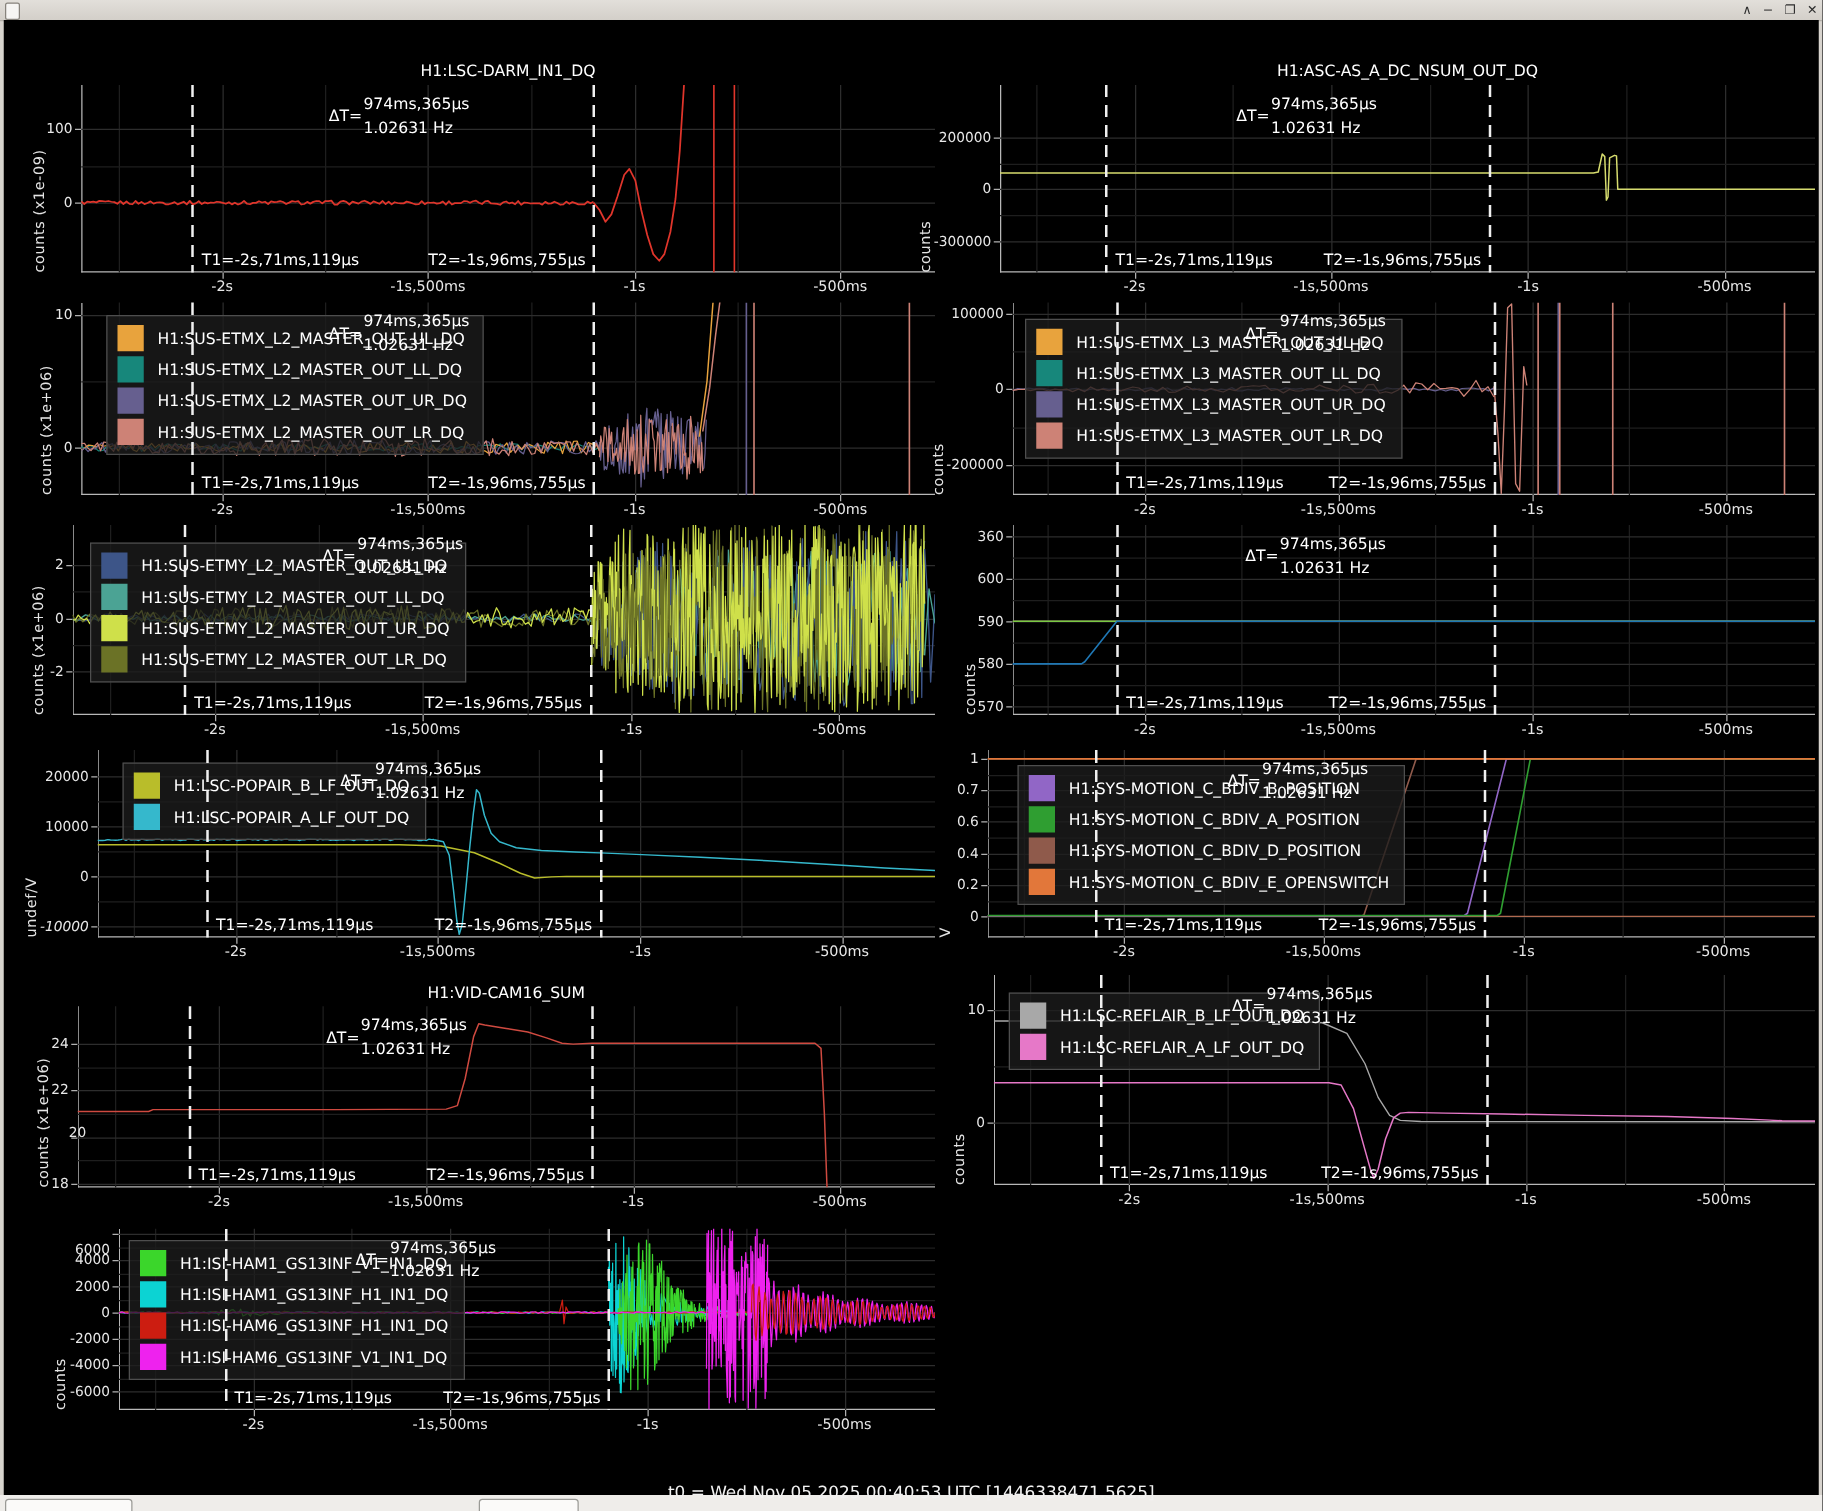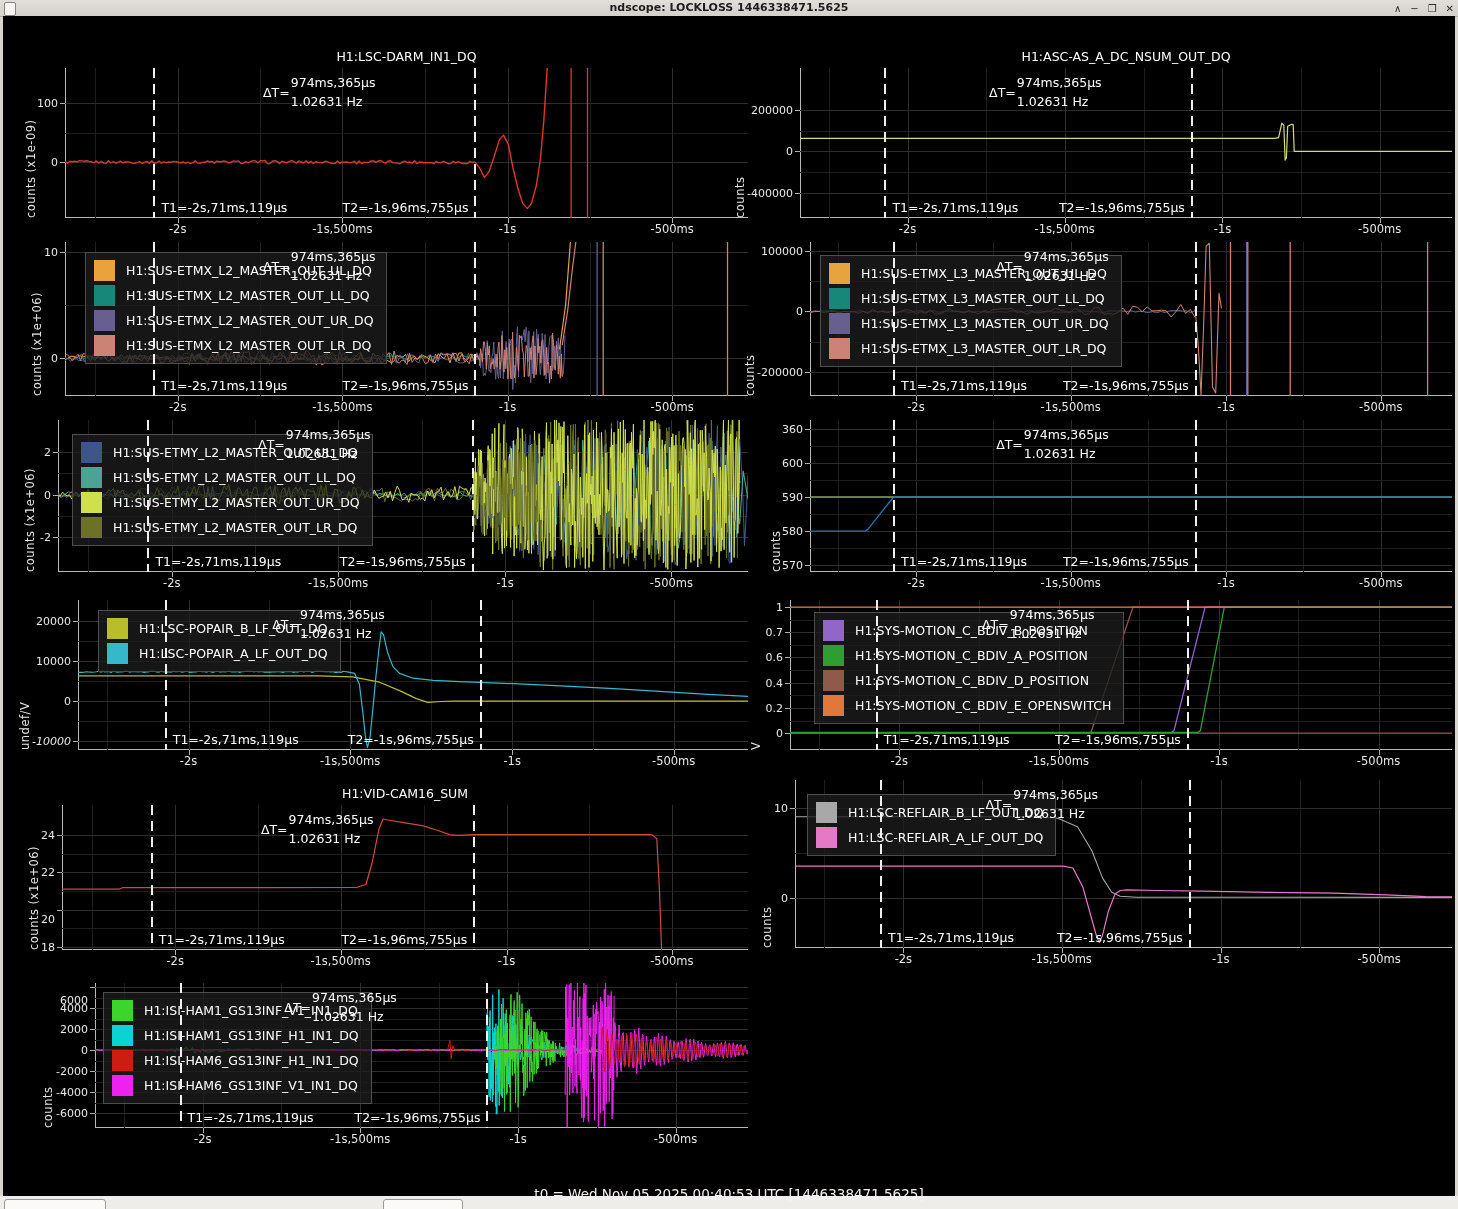--- a/index.html
+++ b/index.html
@@ -35,21 +35,20 @@
   .sw{width:21px;height:21px;display:inline-block;flex:0 0 21px;}
   .ltxt{color:#fff;font-size:12.5px;white-space:nowrap;}
   .t0bar{position:absolute;left:0;right:0;top:1170px;text-align:center;color:#f2f2f2;font-size:13.5px;z-index:8;}
 </style>
 </head>
 <body>
 
 <div class="win">
   <div class="titlebar">
     <span class="tb-icon"></span>
-    <div class="tb-title">ndscope: LOCKLOSS 1446338471.5625</div>
     <div class="tb-ctrls">
       <span>∧</span>
       <span>−</span>
       <span>❐</span>
       <span>✕</span>
     </div>
   </div>
 
   <div class="content">
     <div class="t0bar">t0 = Wed Nov 05 2025 00:40:53 UTC [1446338471.5625]</div>
@@ -115,21 +114,21 @@
       <div class="ghm" style="top: 104.167px;"></div>
       <svg width="652" height="150" viewBox="0 0 652 150" class="traces">
         <path d="M0.0 70.4L474.7 70.4L478.6 69.6L481.8 55.2L483.8 57.3L485.1 92.1L486.4 89.6L487.7 58.3L491.6 56.3L493.2 56.7L494.2 83.3L652.0 83.3" fill="none" stroke="#d6dc6e" stroke-width="1.2" stroke-linejoin="round"></path>
       </svg>
       <div class="cursor" style="left: 84.412px;"></div>
       <div class="cursor" style="left: 390.852px;"></div>
       <div class="ytl" style="top: 41.6667px;">200000</div>
       <div class="ytm" style="top: 41.6667px;"></div>
       <div class="ytl" style="top: 83.3333px;">0</div>
       <div class="ytm" style="top: 83.3333px;"></div>
-      <div class="ytl" style="top: 125px;">-400000</div>
+      <div class="ytl" style="top: 125px;">-300000</div>
       <div class="ytm" style="top: 125px;"></div>
       <div class="xtl" style="left: 107.58px; top: 154px;">-2s</div>
       <div class="xtm" style="left: 107.58px; top: 150px;"></div>
       <div class="xtl" style="left: 264.712px; top: 154px;">-1s,500ms</div>
       <div class="xtm" style="left: 264.712px; top: 150px;"></div>
       <div class="xtl" style="left: 422.496px; top: 154px;">-1s</div>
       <div class="xtm" style="left: 422.496px; top: 150px;"></div>
       <div class="xtl" style="left: 579.628px; top: 154px;">-500ms</div>
       <div class="xtm" style="left: 579.628px; top: 150px;"></div>
       <div class="ylab" style="left: -66.8px;">counts</div>
@@ -565,21 +564,21 @@
       <div class="ghm" style="top: 123.484px;"></div>
       <svg width="686" height="145" viewBox="0 0 686 145" class="traces">
         <path d="M0.0 84.2L56.9 84.2L60.4 82.7L205.8 82.7L295.0 82.3L303.9 79.5L310.1 58.0L316.9 24.3L321.0 14.0L325.8 15.0L343.0 17.8L360.2 20.6L375.2 25.3L387.6 29.6L396.5 30.3L411.6 29.6L590.0 29.6L594.8 33.7L597.5 86.1L599.6 145.0" fill="none" stroke="#cf4a40" stroke-width="1.2" stroke-linejoin="round"></path>
       </svg>
       <div class="cursor" style="left: 88.866px;"></div>
       <div class="cursor" style="left: 411.286px;"></div>
       <div class="ytl" style="top: 29.9355px;">24</div>
       <div class="ytm" style="top: 29.9355px;"></div>
       <div class="ytl" style="top: 67.3548px;">22</div>
       <div class="ytm" style="top: 67.3548px;"></div>
-      <div class="ytl" style="top: 114px;">20</div>
+      <div class="ytl" style="top: 101px; margin-left: 14px;">20</div>
       <div class="ytm" style="top: 104.774px;"></div>
       <div class="ytl" style="top: 142.194px;">18</div>
       <div class="ytm" style="top: 142.194px;"></div>
       <div class="xtl" style="left: 113.19px; top: 149px;">-2s</div>
       <div class="xtm" style="left: 113.19px; top: 145px;"></div>
       <div class="xtl" style="left: 278.516px; top: 149px;">-1s,500ms</div>
       <div class="xtm" style="left: 278.516px; top: 145px;"></div>
       <div class="xtl" style="left: 444.528px; top: 149px;">-1s</div>
       <div class="xtm" style="left: 444.528px; top: 145px;"></div>
       <div class="xtl" style="left: 609.854px; top: 149px;">-500ms</div>

